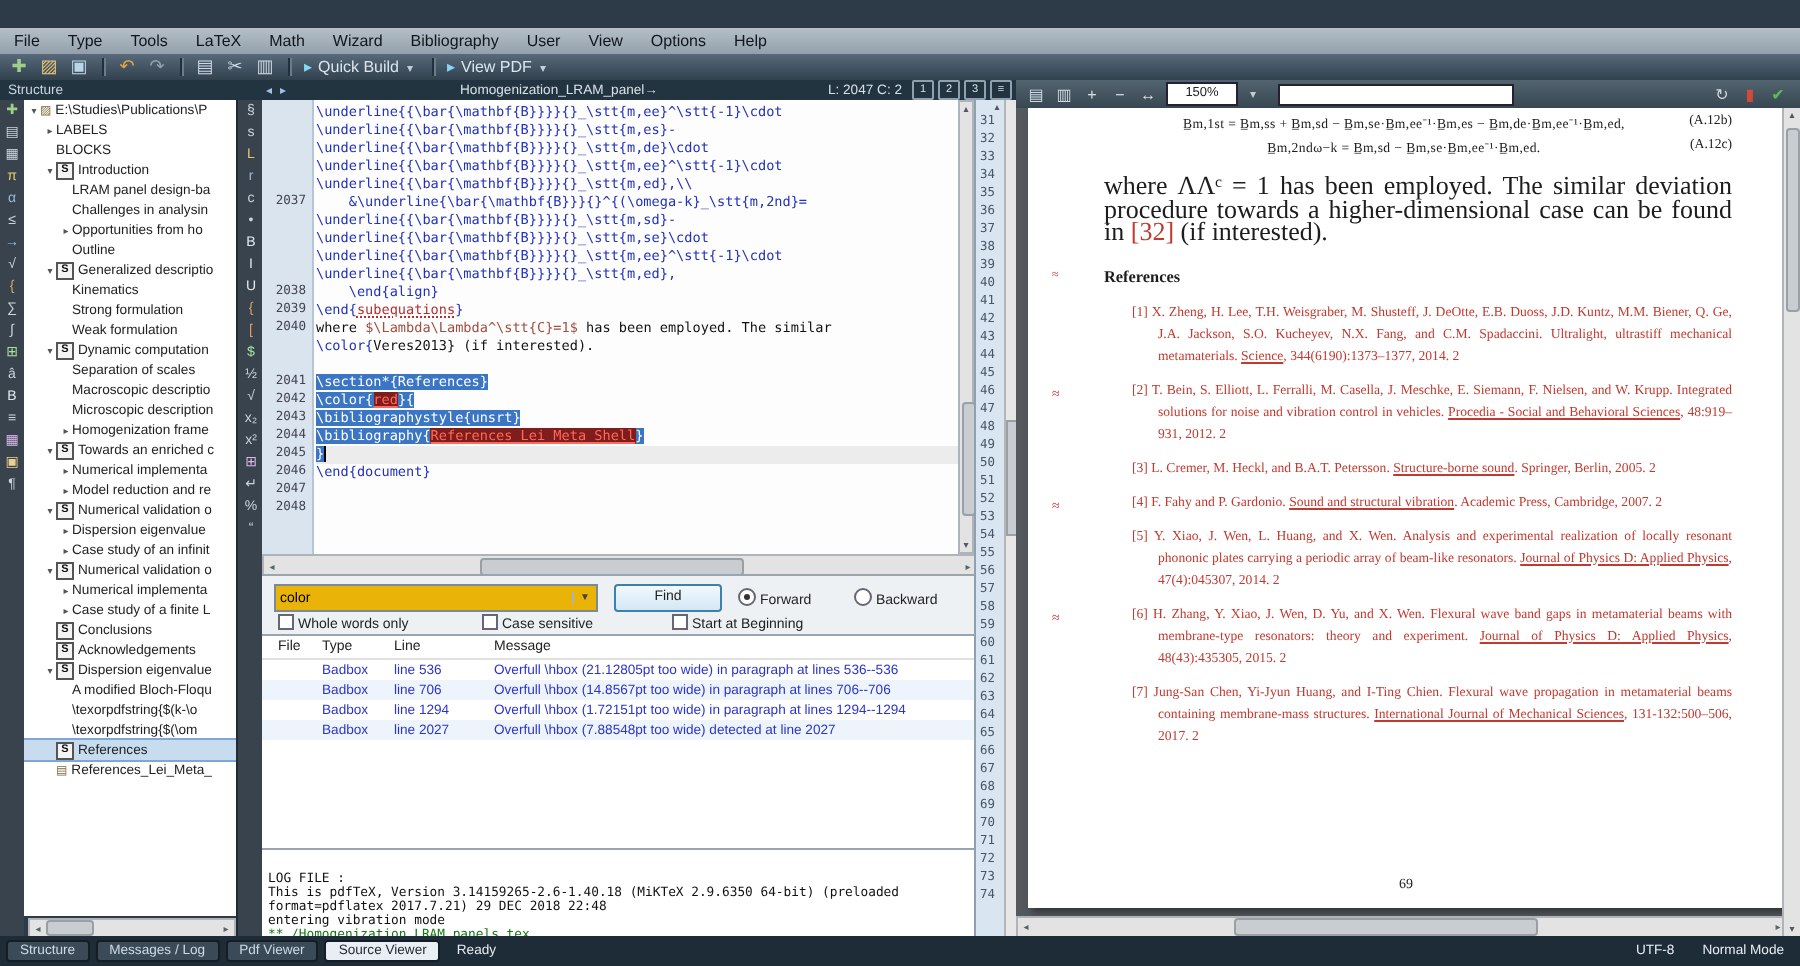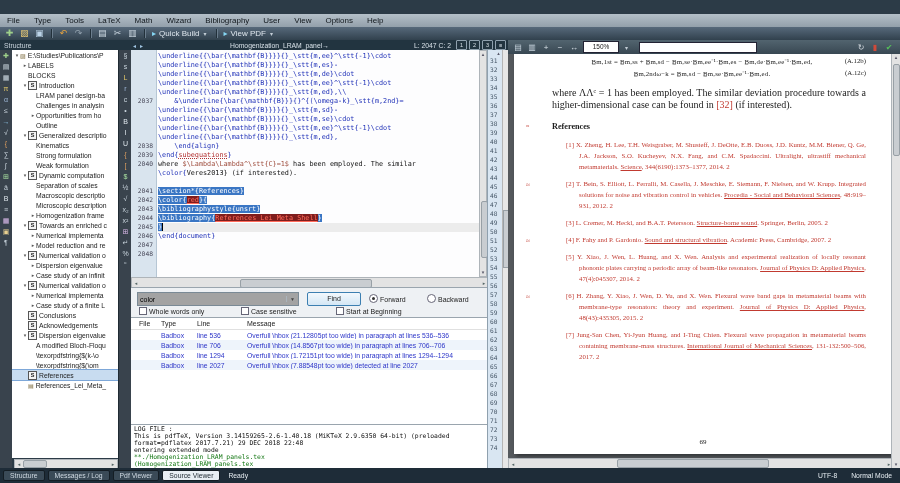--- a/index.html
+++ b/index.html
@@ -76,21 +76,21 @@
   .c-math{color:#a05040;}
   .c-sel{background:#3a76c4;color:#fff;}
   .c-selred{background:#7f1d1d;color:#ff6a5a;text-decoration:underline;}
   .c-cursor{border-left:1px solid #000;}
   #edvscroll{left:479px;top:50px;width:8px;height:227px;background:#e3e3e3;border:1px solid #aeb4b9;box-sizing:border-box;}
   #edhscroll{left:131px;top:277px;width:356px;height:10px;}
 
   
   #findbar{left:131px;top:287px;width:356px;height:30px;background:#eef1f4;border-top:1px solid #9aa5ae;
     font-size:7px;color:#222;}
-  #findcombo{left:6px;top:4px;width:160px;height:12px;background:#a3a3a3;border:1px solid #7a8a96;
+  #findcombo{left:6px;top:4px;width:160px;height:12px;background:#eab308;border:1px solid #7a8a96;
     display:flex;align-items:center;}
   #findcombo input{border:none;outline:none;flex:1;font-size:7px;height:10px;padding:0 2px;
     font-family:"Liberation Sans",sans-serif;background:transparent;}
   .combocaret{width:11px;text-align:center;font-size:5px;color:#444;border-left:1px solid #aab4bc;}
   #findbtn{left:176px;top:4px;width:52px;height:12px;background:linear-gradient(#f2f8fd,#d4e7f5);
     border:1px solid #3c7fb1;border-radius:2px;text-align:center;line-height:12px;}
   .radio{width:7px;height:7px;border-radius:50%;border:1px solid #667;background:#fff;display:inline-block;
     vertical-align:-1px;margin-right:2px;}
   .radio.on::after{content:"";display:block;width:3px;height:3px;border-radius:50%;background:#333;margin:2px;}
   #rforward{left:238px;top:6px;} #rbackward{left:296px;top:6px;}
@@ -104,21 +104,21 @@
   
   #messages{left:131px;top:317px;width:356px;height:107px;background:#fff;border-top:1px solid #9aa5ae;overflow:hidden;}
   .mhdr{display:flex;font-size:7px;color:#222;height:11px;align-items:center;border-bottom:1px solid #e0e0e0;}
   .mrow{display:flex;font-size:6.8px;color:#2c35c8;height:10px;align-items:center;white-space:nowrap;}
   .malt{background:#eef4fb;}
   .mc0{width:22px;padding-left:8px;flex:none;} .mc1{width:36px;flex:none;} .mc2{width:50px;flex:none;}
   .mc3{flex:1;overflow:hidden;}
 
   
   #logpanel{left:131px;top:424px;width:356px;height:44px;background:#fff;border-top:1px solid #9aa5ae;
-    padding:1px 0 0 3px;box-sizing:border-box;overflow:hidden;}
+    padding:11px 0 0 3px;box-sizing:border-box;overflow:hidden;}
   .logline{font-family:"DejaVu Sans Mono",monospace;font-size:6.4px;line-height:7px;color:#111;white-space:nowrap;}
   .loggreen{color:#157815;}
 
   
   #ruler{left:487px;top:50px;width:21px;height:418px;background:#d9e6f2;border-left:1px solid #8fa0ae;overflow:hidden;}
   .rnum{height:9px;font-size:6.2px;color:#456;text-align:left;padding-left:2px;font-family:"DejaVu Sans Mono",monospace;}
   #rulerscroll{position:absolute;right:0;top:0;width:6px;height:418px;background:#e7e7e7;border-left:1px solid #b5b5b5;}
   #rulerthumb{position:absolute;left:0;top:160px;width:5px;height:56px;background:#c9cdd1;border:1px solid #98a0a6;}
   .rarr{height:7px;font-size:5px;color:#556;text-align:center;}
 
@@ -130,21 +130,21 @@
     text-align:center;border:1px solid #223;margin:0 2px;}
   #pdfsearch{width:112px;height:9px;background:#fff;border:1px solid #223;margin-left:6px;
     font-size:6.5px;padding:0 2px;font-family:"Liberation Sans",sans-serif;}
   #pdftbright{margin-left:auto;display:flex;margin-right:4px;}
   #pdfview{left:508px;top:54px;width:392px;height:414px;background:#55595d;overflow:hidden;}
   #page{position:absolute;left:6px;top:0px;width:378px;height:400px;background:#fff;
     box-shadow:2px 2px 4px rgba(0,0,0,.45);font-family:"Liberation Serif",serif;color:#1d1d1d;}
   .eqrow{display:flex;font-size:6.8px;margin:3px 26px 0 60px;}
   .eqbody{flex:1;text-align:center;letter-spacing:.2px;}
   .eqlabel{width:36px;text-align:right;}
-  #pdfpara{margin:9px 26px 0 38px;font-size:10px;line-height:11.5px;text-align:justify;}
+  #pdfpara{margin:9px 26px 0 38px;font-size:13px;line-height:11.5px;text-align:justify;}
   #pdfheading{margin:12px 26px 0 38px;font-size:8.2px;font-weight:bold;position:relative;}
   #refs{margin:8px 26px 0 52px;position:relative;}
   .ref{font-size:6.8px;line-height:11px;color:#c13a30;text-align:justify;
     padding-left:13px;text-indent:-13px;margin-bottom:6px;position:relative;}
   .reflink{text-decoration:underline;}
   .refmark{position:absolute;left:-40px;top:2px;color:#c13a30;font-size:7px;text-indent:0;}
   .hmark{position:absolute;left:-26px;top:1px;color:#c13a30;font-size:6px;font-weight:normal;}
   #pagenum{position:absolute;left:0;width:100%;top:384px;text-align:center;font-size:7px;}
   #pdfhscroll{position:absolute;left:0px;top:404px;width:384px;height:9px;}
   #pdfvscroll{position:absolute;right:0;top:0;width:8px;height:414px;background:#e3e3e3;
@@ -536,21 +536,21 @@
           <span class="mcell mc3">Overfull \hbox (7.88548pt too wide) detected at line 2027</span>
         </div>
       </div>
   </div>
 
   <div id="logpanel" class="abs">
     <div id="log-lines">
         <div class="logline">LOG FILE :</div>
         <div class="logline">This is pdfTeX, Version 3.14159265-2.6-1.40.18 (MiKTeX 2.9.6350 64-bit) (preloaded</div>
         <div class="logline">format=pdflatex 2017.7.21) 29 DEC 2018 22:48</div>
-        <div class="logline">entering extended mode</div>
+        <div class="logline">entering vibration mode</div>
         <div class="logline loggreen">**./Homogenization_LRAM_panels.tex</div>
         <div class="logline loggreen">(Homogenization_LRAM_panels.tex</div>
       </div>
   </div>
 
   <div id="ruler" class="abs">
     <div class="rarr">▴</div>
     <div id="ruler-nums">
         <div class="rnum">31</div>
         <div class="rnum">32</div>

